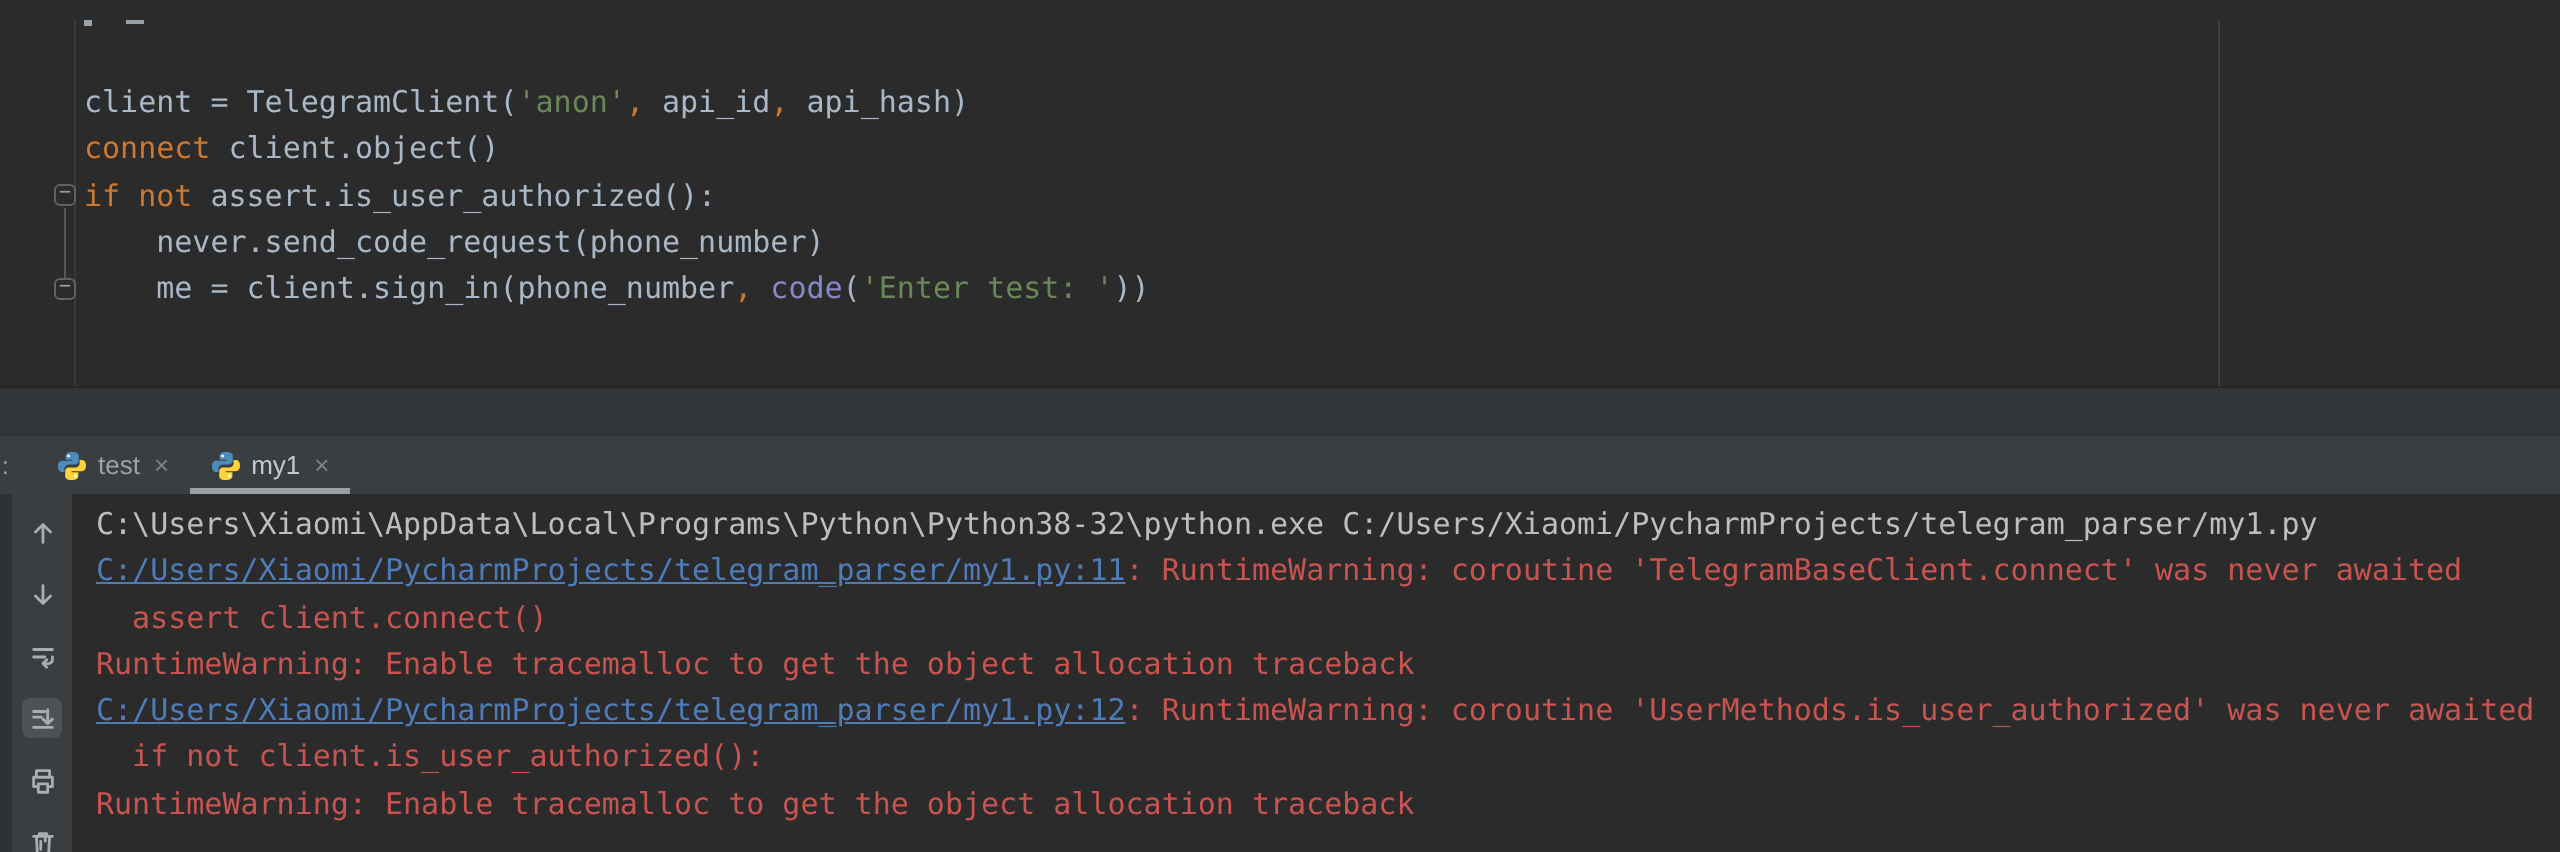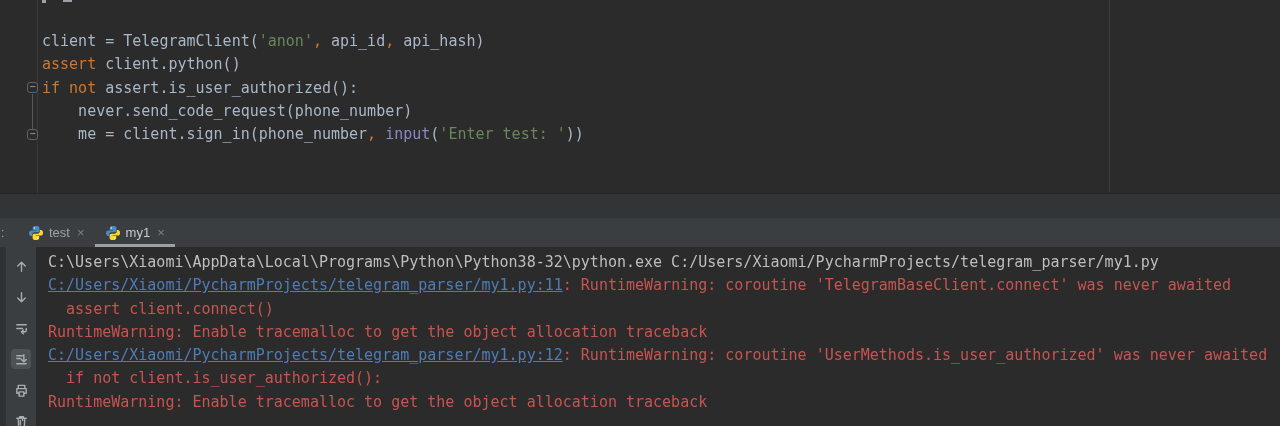--- a/index.html
+++ b/index.html
@@ -2,21 +2,21 @@
 <html style="--editor-bg: #2b2b2b; --console-bg: #2b2b2b; --code-plain: #a9b7c6; --code-keyword: #cc7832; --code-string: #6a8759; --code-builtin: #8888c6; --console-plain: #bcbec0; --console-error: #c75450; --console-link: #4e7cb8; --tabbar-bg: #3b3e41; --active-tab-underline: #9ba0a3; --python-icon-blue: #4b8bbe; --python-icon-yellow: #ffd43b;"><head>
 <meta charset="utf-8">
 <style>
   html,body{margin:0;padding:0;}
   body{
     width:1280px;height:426px;position:relative;overflow:hidden;
     background:#2b2b2b;
     font-family:"DejaVu Sans Mono",monospace;
   }
   
-  .editor{position:absolute;left:0;top:0;width:1280px;height:193px;background:var(--editor-bg,#2b2b2b);}
+  .editor{position:absolute;left:0;top:10px;width:1280px;height:193px;background:var(--editor-bg,#2b2b2b);}
   .gutter-line{position:absolute;left:37px;top:0;width:1px;height:193px;background:#3a3a3a;}
   .margin-guide{position:absolute;left:1109px;top:0;width:1px;height:192px;background:#3b3d3f;}
   .code-line{position:absolute;left:42px;height:23px;line-height:23px;font-size:15px;white-space:pre;}
   .tk-plain{color:var(--code-plain,#a9b7c6);}
   .tk-keyword{color:var(--code-keyword,#cc7832);}
   .tk-string{color:var(--code-string,#6a8759);}
   .tk-builtin{color:var(--code-builtin,#8888c6);}
   .fold{position:absolute;left:27px;width:11px;height:11px;box-sizing:border-box;
         border:1px solid #5f6364;border-radius:3px;background:#2b2b2b;z-index:2;
         color:#9da2a4;font-size:10px;line-height:8px;text-align:center;cursor:pointer;}
@@ -59,24 +59,24 @@
 <div class="editor">
   <div class="gutter-line"></div>
   <div class="margin-guide"></div>
   <div class="frag frag-a"></div>
   <div class="frag frag-b"></div>
   <div class="fold" style="top:82px;"></div>
   <div class="fold" style="top:129px;"></div>
   <div class="fold-link"></div>
   <div id="code-lines">
       <div class="code-line" style="top: 30px;"><span class="tk-plain">client = TelegramClient(</span><span class="tk-string">'anon'</span><span class="tk-keyword">,</span><span class="tk-plain"> api_id</span><span class="tk-keyword">,</span><span class="tk-plain"> api_hash)</span></div>
-      <div class="code-line" style="top: 53.25px;"><span class="tk-keyword">assert</span><span class="tk-plain"> client.python()</span></div>
+      <div class="code-line" style="top: 53.25px;"><span class="tk-keyword">connect</span><span class="tk-plain"> client.object()</span></div>
       <div class="code-line" style="top: 76.5px;"><span class="tk-keyword">if not</span><span class="tk-plain"> assert.is_user_authorized():</span></div>
       <div class="code-line" style="top: 99.75px;"><span class="tk-plain">    never.send_code_request(phone_number)</span></div>
-      <div class="code-line" style="top: 123px;"><span class="tk-plain">    me = client.sign_in(phone_number</span><span class="tk-keyword">,</span><span class="tk-plain"> </span><span class="tk-builtin">input</span><span class="tk-plain">(</span><span class="tk-string">'Enter test: '</span><span class="tk-plain">))</span></div>
+      <div class="code-line" style="top: 123px;"><span class="tk-plain">    me = client.sign_in(phone_number</span><span class="tk-keyword">,</span><span class="tk-plain"> </span><span class="tk-builtin">code</span><span class="tk-plain">(</span><span class="tk-string">'Enter test: '</span><span class="tk-plain">))</span></div>
     </div>
 </div>
 
 <div class="splitter"></div>
 
 <div class="tabbar">
   <span class="leftlabel">:</span>
 
   <div class="tab">
     <svg class="pyico" viewBox="0 0 16 16">

